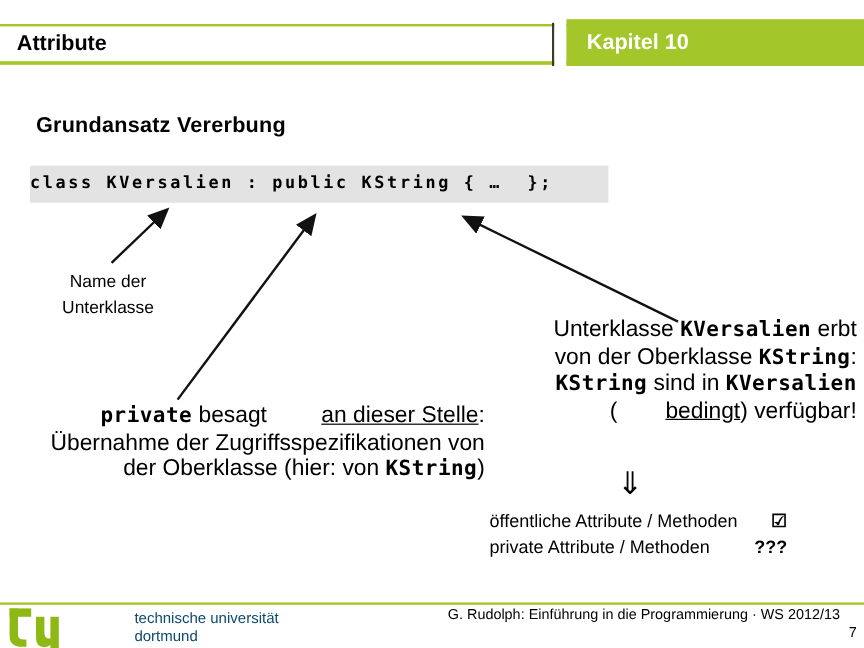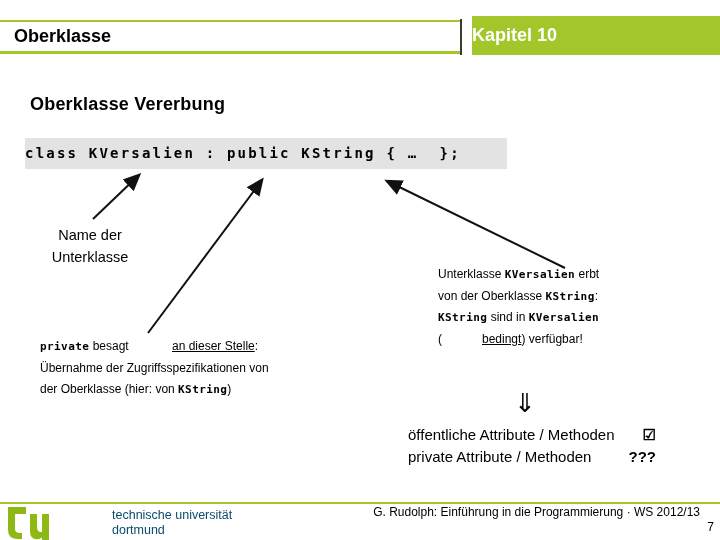--- a/index.html
+++ b/index.html
@@ -7,30 +7,30 @@
          font-family:"Liberation Sans",sans-serif;color:#000;}
 
   
   .hline{position:absolute;left:0;width:720px;background:var(--green,#A3C72A);}
   .hline.top{top:20px;height:2px;}
   .hline.bottom{top:51px;height:3px;}
   .hsep{position:absolute;left:460px;top:19px;width:2px;height:36px;background:#3c3c2c;}
   .hgap{position:absolute;left:462px;top:18px;width:10px;height:38px;background:#fff;}
   .chapter-box{position:absolute;left:472px;top:16px;width:248px;height:39px;
                background:var(--green,#A3C72A);color:#fff;font-weight:bold;font-size:18px;
-               line-height:39px;box-sizing:border-box;}
+               line-height:39px;padding-left:17px;box-sizing:border-box;}
   .page-title{position:absolute;left:14px;top:22px;height:29px;line-height:29px;
               font-weight:bold;font-size:18px;}
 
   
   .slide-title{position:absolute;left:30px;top:94px;font-weight:bold;font-size:18px;letter-spacing:.2px;}
   .code-box{position:absolute;left:25px;top:138px;width:482px;height:31px;background:var(--codebg,#E3E3E3);
             font-family:"DejaVu Sans Mono",monospace;font-weight:bold;font-size:14px;
             letter-spacing:2.2px;line-height:31px;padding-left:0;box-sizing:border-box;white-space:pre;}
-  .note{font-size:12px;line-height:21.5px;text-align:left;}
+  .note{font-size:19px;line-height:21.5px;text-align:right;}
   .seg-mono{font-family:"DejaVu Sans Mono",monospace;font-weight:bold;font-size:0.92em;letter-spacing:.4px;}
   .seg-underline{text-decoration:underline;margin-left:40px;}
   .label-unterklasse{position:absolute;left:36px;top:224px;width:108px;text-align:center;
                      font-size:14.5px;line-height:22px;}
   .left-note{position:absolute;left:40px;top:336px;width:364px;}
   .right-note{position:absolute;left:438px;top:264px;width:276px;}
   .implication{position:absolute;left:505px;top:390px;width:40px;text-align:center;
                font-size:26px;line-height:26px;}
   .results{position:absolute;left:408px;top:424px;width:248px;font-size:15px;line-height:22px;text-align:right;}
   .result-row{display:flex;justify-content:space-between;}
@@ -48,24 +48,24 @@
 </style>
 </head>
 <body>
 
 <div class="slide">
 
   <div class="hline top"></div>
   <div class="hline bottom"></div>
   <div class="hsep"></div>
   <div class="hgap"></div>
-  <div class="page-title">Oberklasse</div>
+  <div class="page-title">Attribute</div>
   <div class="chapter-box">Kapitel 10</div>
 
-  <div class="slide-title">Oberklasse Vererbung</div>
+  <div class="slide-title">Grundansatz Vererbung</div>
 
   <div class="code-box">class KVersalien : public KString { …  };</div>
 
   <svg class="arrows" id="arrows-svg">
     <defs>
       <marker id="ah" markerWidth="10" markerHeight="9" refX="7.5" refY="4.5" orient="auto">
         <path d="M0,0.5 L9,4.5 L0,8.5 z" fill="#111"></path>
       </marker>
     </defs>
   <line x1="93" y1="219" x2="139" y2="175" stroke="#111" stroke-width="2" marker-end="url(#ah)"></line>

